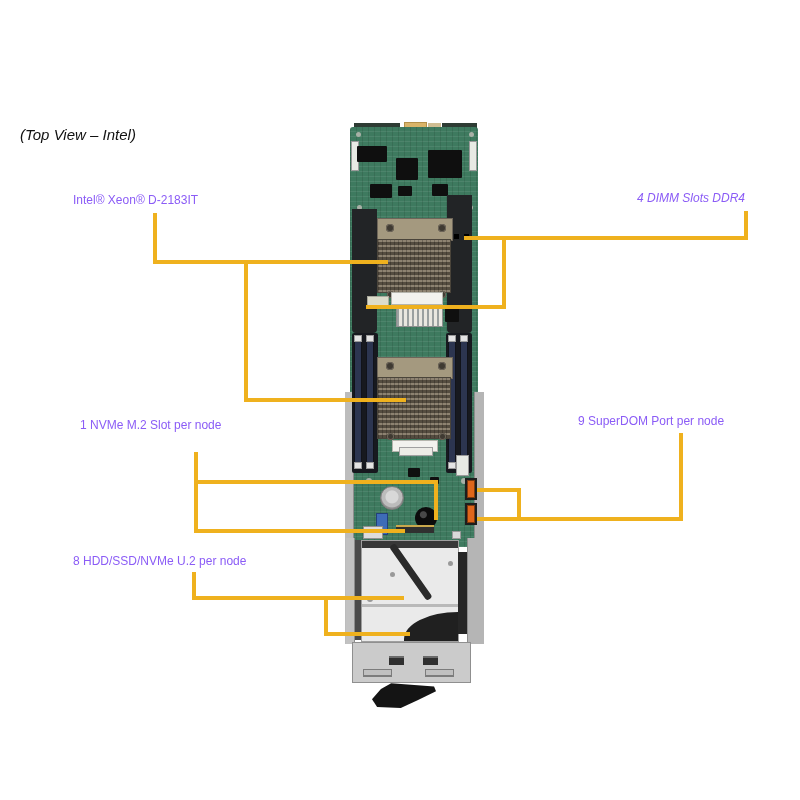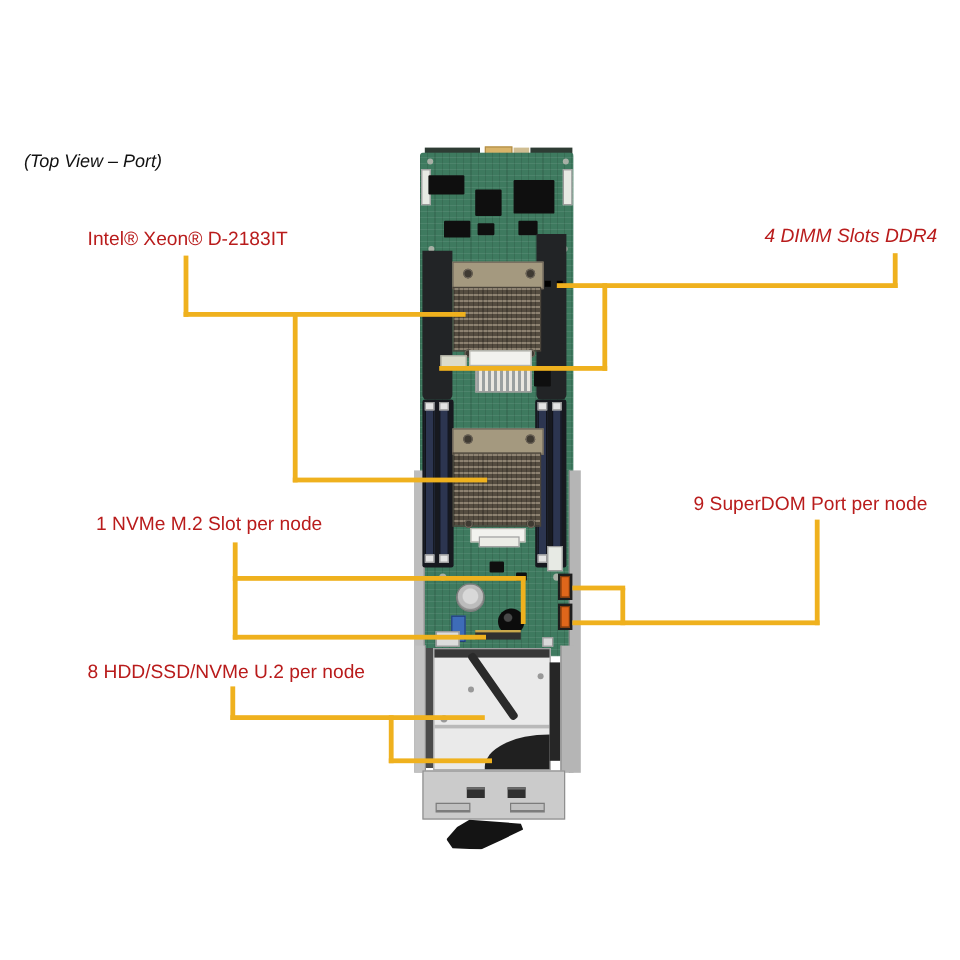--- a/index.html
+++ b/index.html
@@ -1,20 +1,20 @@
 <!DOCTYPE html>
 <html style="--accent: #EFB11E;"><head>
 <meta charset="utf-8">
 <style>
   :root{ --accent:#EFB11E; }
   html,body{margin:0;padding:0;}
   body{width:800px;height:800px;position:relative;background:#ffffff;overflow:hidden;
        font-family:"Liberation Sans",sans-serif;}
   .abs{position:absolute;}
-  .lbl{position:absolute;font-size:16px;line-height:18px;color:#b91c1c;white-space:nowrap;}
+  .lbl{position:absolute;font-size:12px;line-height:18px;color:#8b5cf6;white-space:nowrap;}
   .title{position:absolute;font-size:15px;line-height:19px;color:#111;font-style:italic;white-space:nowrap;}
   .line{position:absolute;background:var(--accent);z-index:30;}
   .screw{position:absolute;border-radius:50%;background:#a8b0a6;}
   .dscrew{position:absolute;border-radius:50%;background:#3f3a32;box-shadow:inset 0 0 0 1px #6e665a;}
   .chip{position:absolute;background:#0f0f0f;border-radius:1px;}
   .pcb{background-color:#3e7a5f;
        background-image:
          repeating-linear-gradient(90deg, rgba(0,0,0,.10) 0 1px, transparent 1px 6px),
          repeating-linear-gradient(0deg, rgba(255,255,255,.08) 0 1px, transparent 1px 5px);}
   .fins{background-image:
@@ -132,25 +132,25 @@
   <div class="abs" style="left:352px;top:642px;width:119px;height:41px;background:#cbcbcb;border:1px solid #8f8f8f;box-sizing:border-box;">
     <div class="abs" style="left:36px;top:13px;width:15px;height:9px;background:#2f2f2f;border-top:2px solid #6b6b6b;box-sizing:border-box;"></div>
     <div class="abs" style="left:70px;top:13px;width:15px;height:9px;background:#2f2f2f;border-top:2px solid #6b6b6b;box-sizing:border-box;"></div>
     <div class="abs" style="left:10px;top:26px;width:29px;height:8px;background:#c0c0c0;border:1px solid #7c7c7c;border-bottom-width:2px;box-sizing:border-box;"></div>
     <div class="abs" style="left:72px;top:26px;width:29px;height:8px;background:#c0c0c0;border:1px solid #7c7c7c;border-bottom-width:2px;box-sizing:border-box;"></div>
   </div>
 
   <div class="abs" style="left:372px;top:681px;width:64px;height:27px;background:#141414;clip-path:polygon(30% 8%, 97% 20%, 100% 38%, 72% 70%, 45% 100%, 8% 96%, 0 68%, 14% 30%);"></div>
 </div>
 
-<div class="title" style="left:20px;top:125px;">(Top View – Port)</div>
+<div class="title" style="left:20px;top:125px;">(Top View – Intel)</div>
 
 <div class="lbl" style="left:73px;top:191px;">Intel® Xeon® D-2183IT</div>
 <div class="lbl" style="left:637px;top:189px;font-style:italic;">4 DIMM Slots DDR4</div>
-<div class="lbl" style="left:80px;top:429px;">1 NVMe M.2 Slot per node</div>
+<div class="lbl" style="left:80px;top:416px;">1 NVMe M.2 Slot per node</div>
 <div class="lbl" style="left:578px;top:412px;">9 SuperDOM Port per node</div>
 <div class="lbl" style="left:73px;top:552px;">8 HDD/SSD/NVMe U.2 per node</div>
 
 <div class="line" style="left:153px;top:213px;width:4px;height:51px;"></div>
 <div class="line" style="left:153px;top:260px;width:235px;height:4px;"></div>
 <div class="line" style="left:244px;top:260px;width:4px;height:142px;"></div>
 <div class="line" style="left:244px;top:398px;width:162px;height:4px;"></div>
 
 <div class="line" style="left:744px;top:211px;width:4px;height:29px;"></div>
 <div class="line" style="left:464px;top:236px;width:284px;height:4px;"></div>

